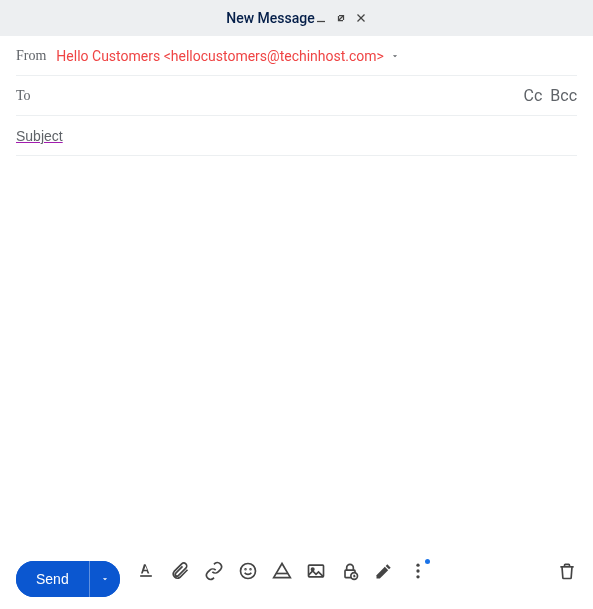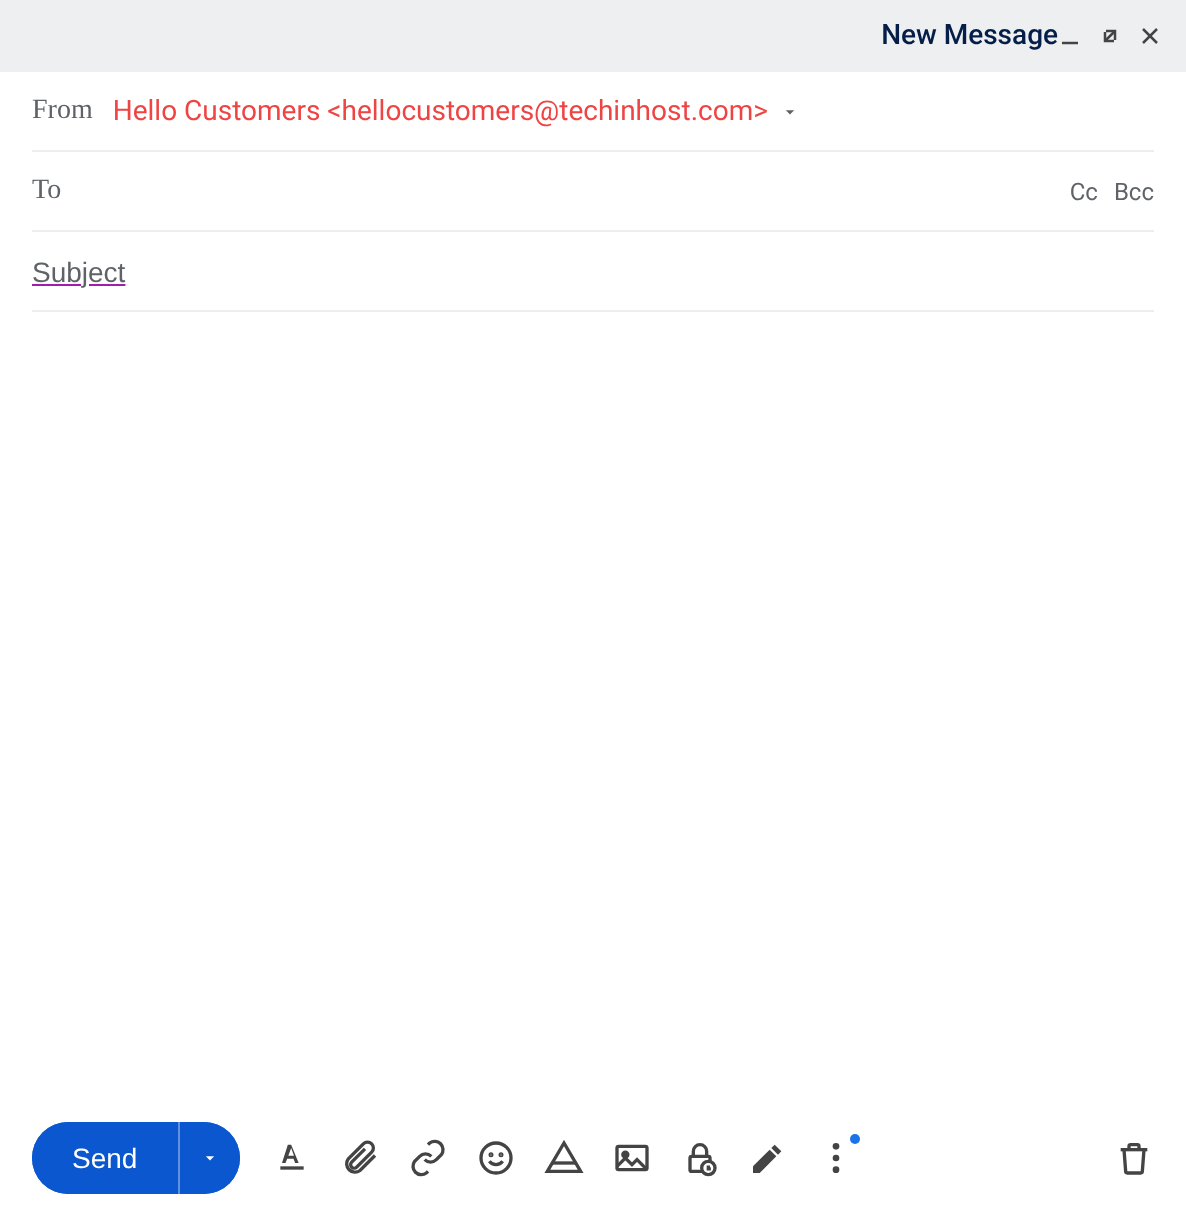--- a/index.html
+++ b/index.html
@@ -10,21 +10,21 @@
       height: 609px;
       display: flex;
       flex-direction: column;
       font-size: 14px;
       color: #202124;
     }
     .header {
       background: #edeff1;
       display: flex;
       align-items: center;
-      justify-content: flex-end;
+      justify-content: center;
       padding: 10px 12px;
     }
     .header-title {
       color: #041e49;
       font-size: 14px;
       font-weight: 500;
     }
     .header-actions {
       display: flex;
       gap: 8px;
@@ -65,35 +65,35 @@
       font-size: 14px;
       color: #a21caf;
       background: transparent;
       text-decoration: underline;
     }
     .field-input::placeholder { color: #5f6368; }
     .cc-bcc {
       display: flex;
       gap: 8px;
       color: #5f6368;
-      font-size: 12px;
+      font-size: 16px;
     }
     .cc-bcc span { cursor: pointer; }
     .body-area {
       flex: 1;
       padding: 12px 16px;
       outline: none;
       border: none;
       resize: none;
       font-size: 14px;
       font-family: inherit;
     }
     .toolbar {
       display: flex;
-      align-items: center;
+      align-items: flex-start;
       padding: 12px 16px;
       gap: 16px;
     }
     .send-group {
       display: flex;
       border-radius: 18px;
       overflow: hidden;
       background: #0b57d0;
       height: 36px;
     }

